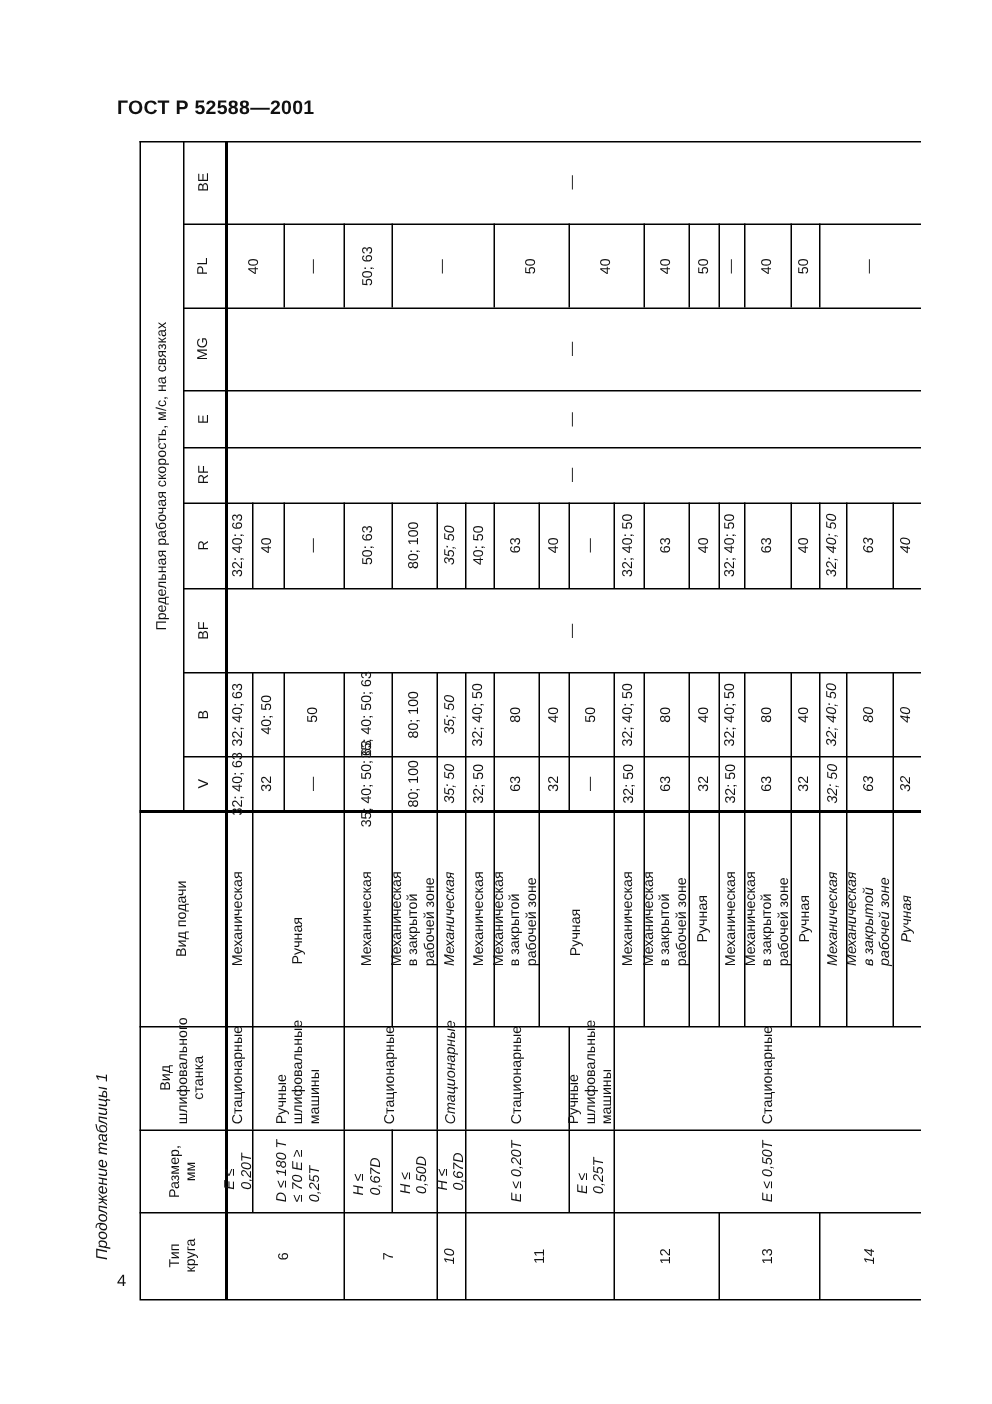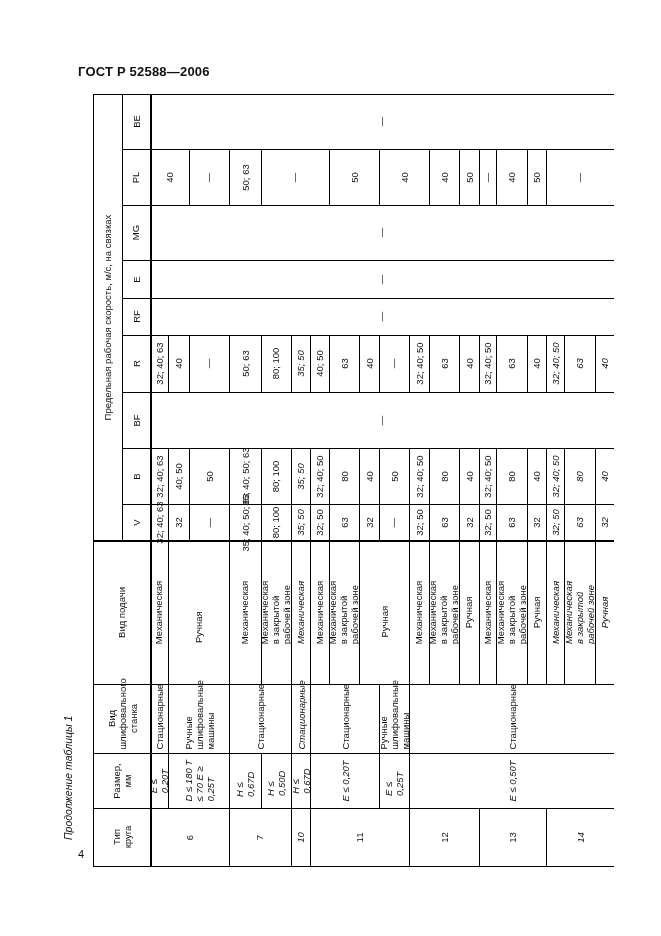--- a/index.html
+++ b/index.html
@@ -9,21 +9,21 @@
   .caption{position:absolute;left:62px;top:840px;transform-origin:0 0;transform:rotate(-90deg);font-style:italic;font-size:10.5px;white-space:nowrap;}
   .ln{position:absolute;background:#000;}
   .cell{position:absolute;display:flex;align-items:center;justify-content:center;}
   .rot{transform:rotate(-90deg);white-space:nowrap;font-size:9.5px;line-height:11px;text-align:center;}
   .rotl{transform:rotate(-90deg);font-size:9.5px;line-height:11px;text-align:left;}
   .it{font-style:italic;}
 </style>
 </head>
 <body>
 
-<div class="hdr">ГОСТ Р 52588—2006</div>
+<div class="hdr">ГОСТ Р 52588—2001</div>
 <div class="caption">Продолжение таблицы 1</div>
 <div class="pgnum">4</div>
 
 <div id="table">
     <div class="ln" style="left: 93px; top: 94px; width: 1px; height: 772px;"></div>
     <div class="ln" style="left: 93px; top: 94px; width: 521px; height: 1px;"></div>
     <div class="ln" style="left: 93px; top: 866px; width: 521px; height: 1px;"></div>
     <div class="ln" style="left: 122px; top: 94px; width: 1px; height: 446px;"></div>
     <div class="ln" style="left: 150px; top: 94px; width: 2px; height: 772px;"></div>
     <div class="ln" style="left: 122px; top: 149px; width: 492px; height: 1px;"></div>

